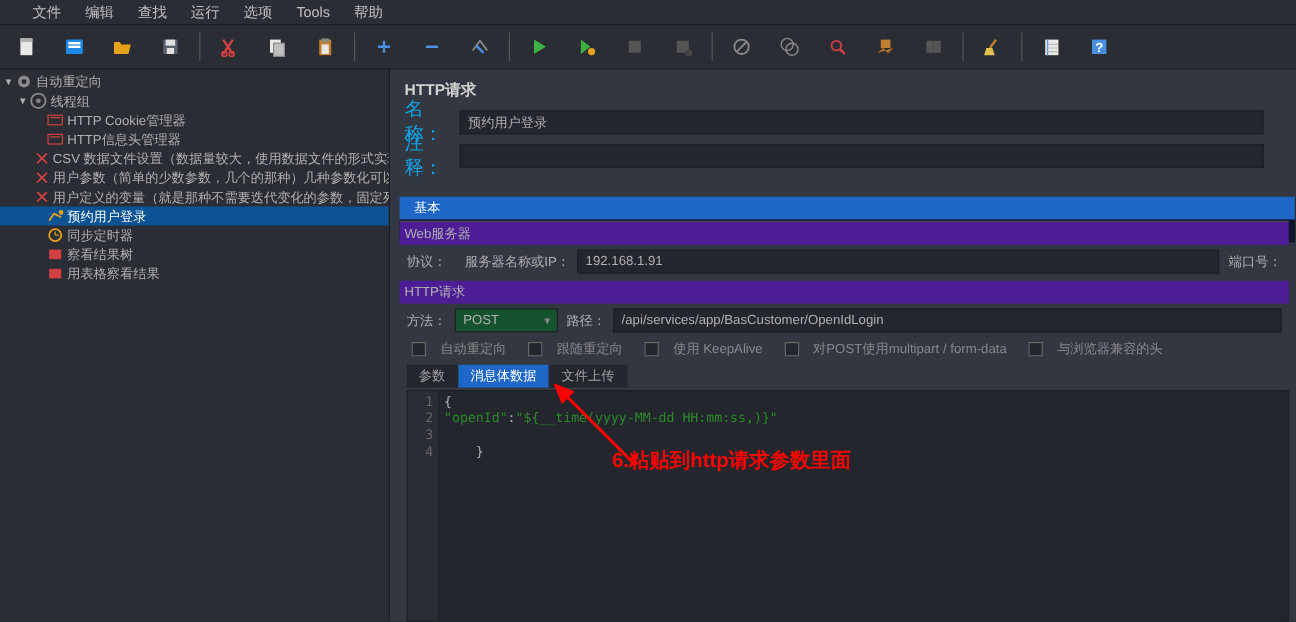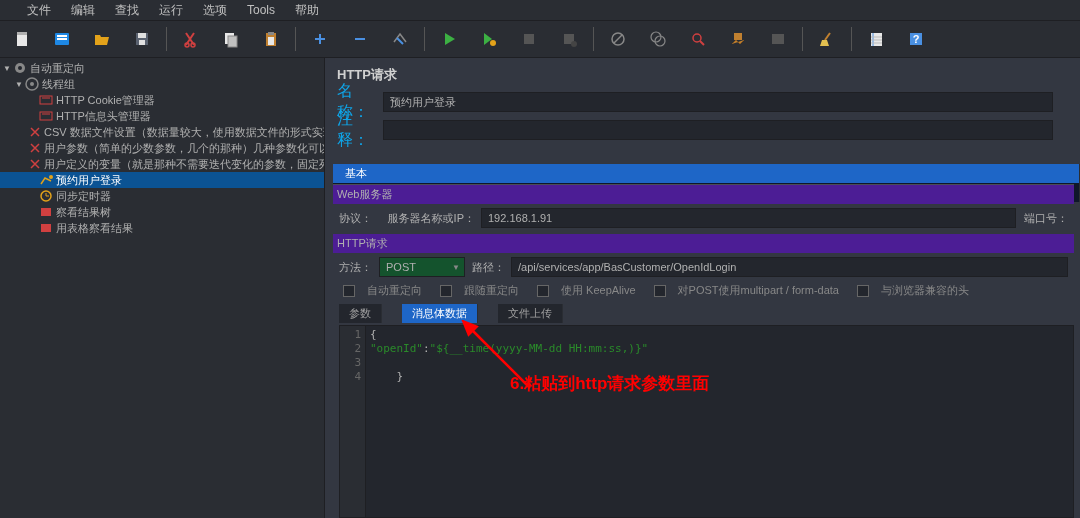--- a/index.html
+++ b/index.html
@@ -29,21 +29,21 @@
   .tab.active { background: #1e66c7; color: #fff; }
   .group-title { font-size: 11px; color: #b0b0b0; margin-bottom: 2px; padding: 2px 4px; background: #4c1d95; font-weight: normal; }
   .inner-row { display: flex; align-items: center; height: 24px; gap: 6px; }
   .inner-row .ilabel { color: #b0b0b0; font-size: 11px; min-width: 34px; }
   .inner-row .iinput { height: 20px; background: #23262d; border: 1px solid #1e1f23; color: #b0b0b0; padding: 2px 6px; font-size: 11px; }
   .select { height: 20px; background: #14532d; border: 1px solid #1e1f23; color: #b0b0b0; padding: 2px 18px 2px 6px; font-size: 11px; position: relative; display: flex; align-items: center; }
   .select::after { content: "▼"; position: absolute; right: 4px; font-size: 8px; color: #888; }
   .chkrow { display: flex; align-items: center; gap: 18px; padding: 4px 10px; font-size: 11px; color: #888; }
   .chk { display: flex; align-items: center; gap: 12px; }
   .chk .box { width: 12px; height: 12px; border: 1px solid #666; background: #23262d; }
-  .bodytabs { display: flex; height: 20px; margin-top: 2px; padding-left: 6px; gap: 20px; }
+  .bodytabs { display: flex; height: 20px; margin-top: 2px; padding-left: 6px; }
   .btab { padding: 2px 10px; background: #23262d; color: #a0a0a0; font-size: 11px; border-right: 1px solid #2a2d33; display: flex; align-items: center; }
   .btab.active { background: #1e66c7; color: #fff; }
   .editor { margin: 2px 6px 0 6px; background: #23262d; border: 1px solid #1e1f23; height: 208px; display: flex; font-family: Consolas, monospace; font-size: 11px; position: relative; }
   .gutter { width: 26px; background: #2a2d33; color: #666; text-align: right; padding: 2px 4px 2px 2px; line-height: 14px; border-right: 1px solid #1e1f23; }
   .code { flex: 1; padding: 2px 4px; line-height: 14px; color: #b0b0b0; white-space: pre; }
   .code .k { color: #2a8a2a; }
   .code .v { color: #2a8a2a; }
   .annotation { position: absolute; color: #ff0000; font-size: 17px; font-weight: bold; left: 510px; top: 372px; pointer-events: none; text-align: center; }
   .arrow { position: absolute; left: 460px; top: 320px; pointer-events: none; }
   svg { display: block; }

